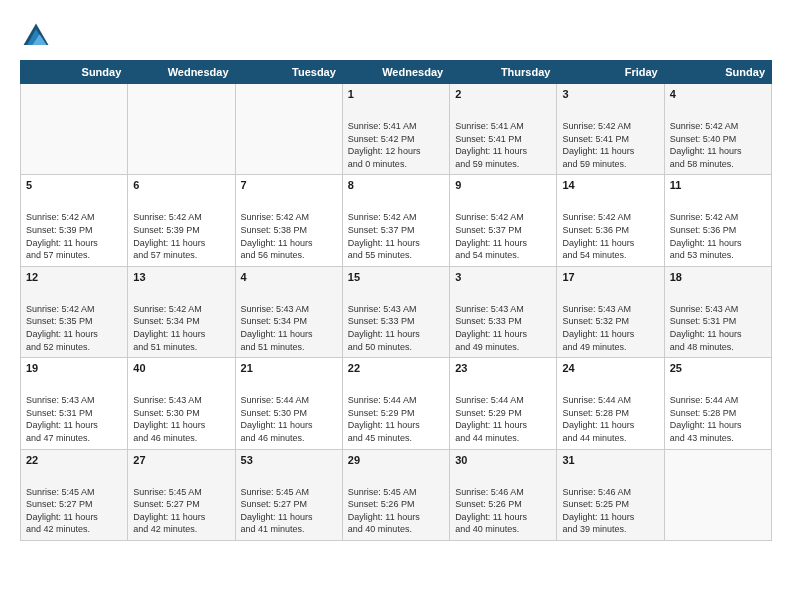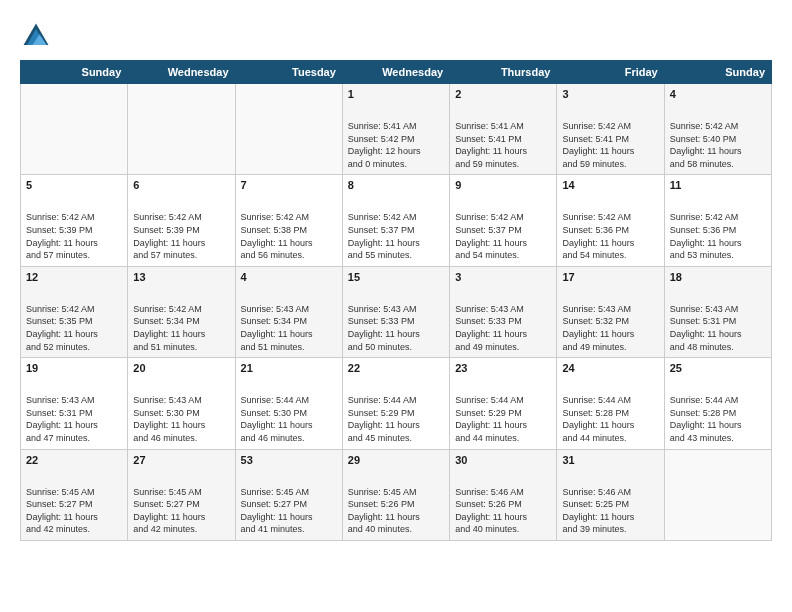--- a/index.html
+++ b/index.html
@@ -276,21 +276,21 @@
         </tr>
         <tr>
           <td>
             <div class="day-number">19</div>
             <div class="day-info" style="white-space: pre-line;">Sunrise: 5:43 AM
 Sunset: 5:31 PM
 Daylight: 11 hours
 and 47 minutes.</div>
           </td>
           <td>
-            <div class="day-number">20</div>
+            <div class="day-number">40</div>
             <div class="day-info" style="white-space: pre-line;">Sunrise: 5:43 AM
 Sunset: 5:30 PM
 Daylight: 11 hours
 and 46 minutes.</div>
           </td>
           <td>
             <div class="day-number">21</div>
             <div class="day-info" style="white-space: pre-line;">Sunrise: 5:44 AM
 Sunset: 5:30 PM
 Daylight: 11 hours

